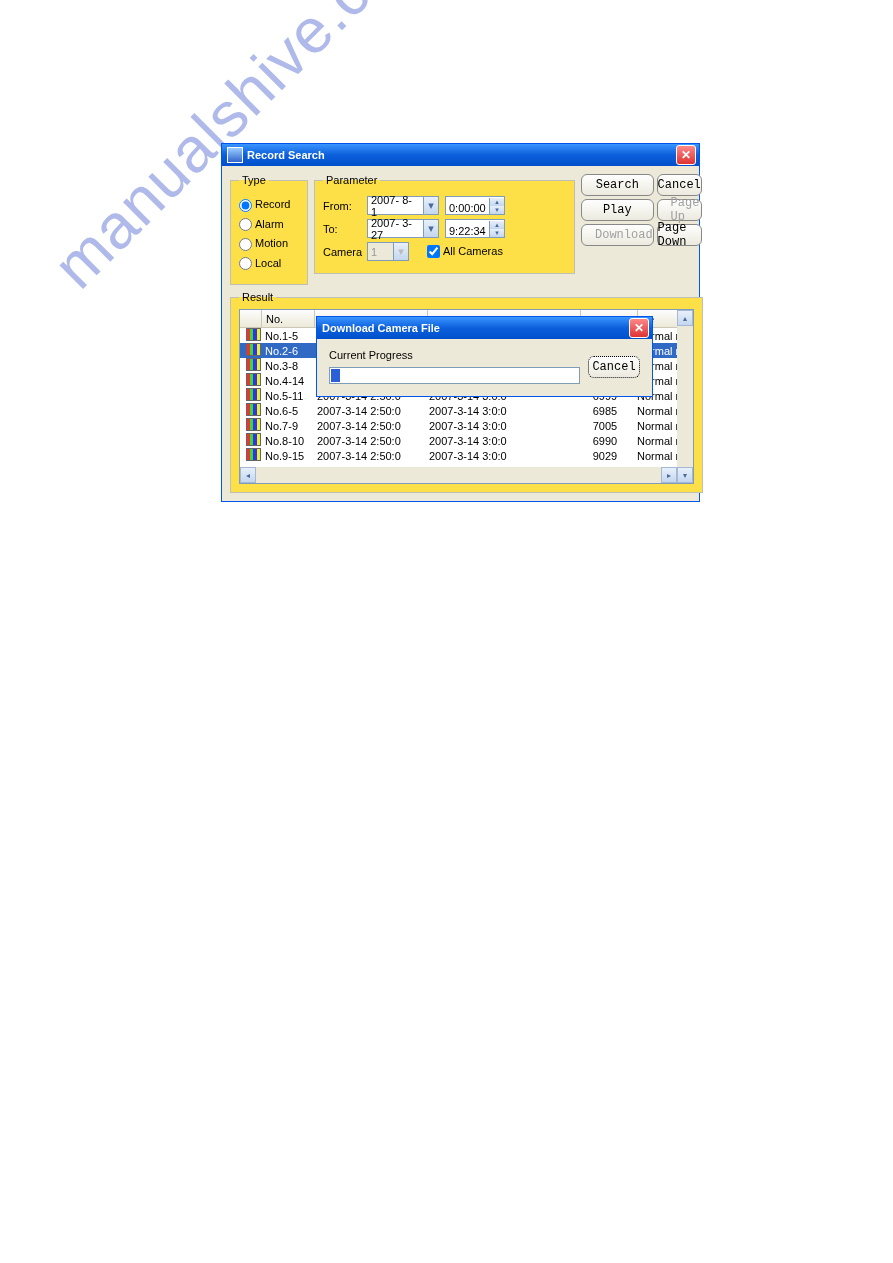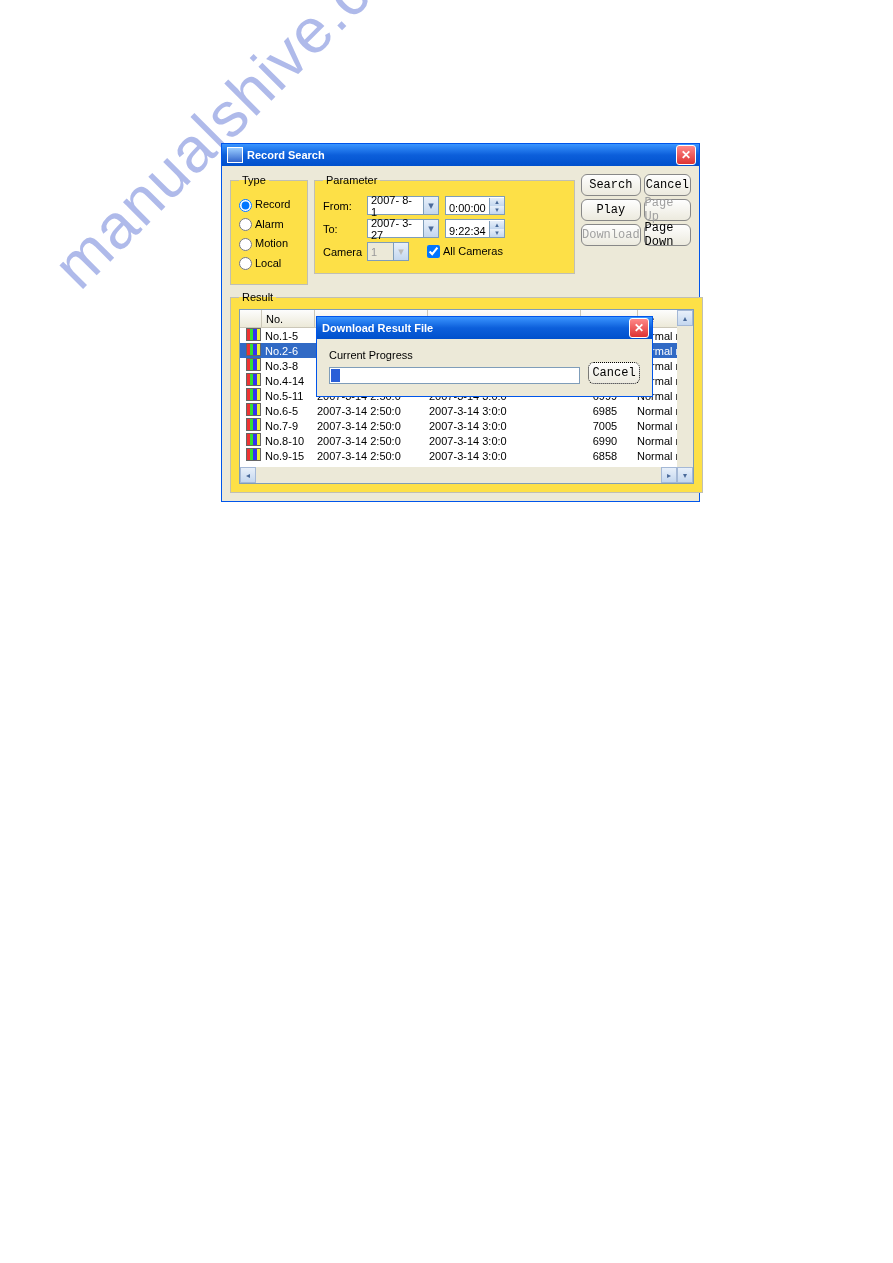--- a/index.html
+++ b/index.html
@@ -129,21 +129,21 @@
   height: 20px;
   background: linear-gradient(#fefefe, #eceade);
   border: 1px solid #888;
   border-radius: 6px;
   font-size: 12px;
   display: flex;
   align-items: center;
   justify-content: center;
   font-family: Liberation Mono, monospace;
 }
-.btn.dis { color: #a0a0a0; }
+.btn.dis { color: #a0a0a0; padding-left: 13px; }
 .result-box { margin-top: 6px; position: relative; }
 .table-wrap {
   background: #fff;
   border: 1px solid #7f9db9;
   height: 173px;
   position: relative;
   overflow: hidden;
 }
 .thead {
   display: flex;
@@ -199,21 +199,21 @@
   background: #fff;
   border: 1px solid #7f9db9;
   height: 15px;
   margin-top: 6px;
   position: relative;
 }
 .progress-fill {
   position: absolute; top: 1px; left: 1px; width: 9px; bottom: 1px;
   background: #2a5fd8;
 }
-.dlg-row { display: flex; align-items: flex-end; gap: 8px; }
+.dlg-row { display: flex; align-items: center; gap: 8px; }
 .dlg-row .progress-wrap { flex: 1; }
 .btn.focus { border: 1px dotted #000; outline-offset: -3px; }
 input[type=radio], input[type=checkbox] { margin: 0 3px 0 0; vertical-align: middle;}
 </style>
 </head>
 <body>
 
 <div class="watermark">manualshive.com</div>
 
 <div class="window">
@@ -356,41 +356,41 @@
               <div class="c2">2007-3-14 2:50:0</div>
               <div class="c3">2007-3-14 3:0:0</div>
               <div class="c4">6990</div>
               <div class="c5">Normal rec</div>
             </div>
             <div class="row">
               <div class="c0"><span class="ico"></span></div>
               <div class="c1">No.9-15</div>
               <div class="c2">2007-3-14 2:50:0</div>
               <div class="c3">2007-3-14 3:0:0</div>
-              <div class="c4">6858</div>
+              <div class="c4">9029</div>
               <div class="c5">Normal rec</div>
             </div>
           </div>
         <div class="vscroll">
           <div class="sb-btn">▴</div>
           <div class="sb-track"></div>
           <div class="sb-btn">▾</div>
         </div>
         <div class="hscroll">
           <div class="sb-btn">◂</div>
           <div class="sb-track"></div>
           <div class="sb-btn">▸</div>
         </div>
       </div>
     </fieldset>
   </div>
 
   <div class="dialog">
     <div class="titlebar">
-      <span>Download Result File</span>
+      <span>Download Camera File</span>
       <div class="close-x">✕</div>
     </div>
     <div class="dlg-content">
       <div class="dlg-row">
         <div class="progress-wrap">
           <div>Current Progress</div>
           <div class="progress-bar">
             <div class="progress-fill"></div>
           </div>
         </div>

